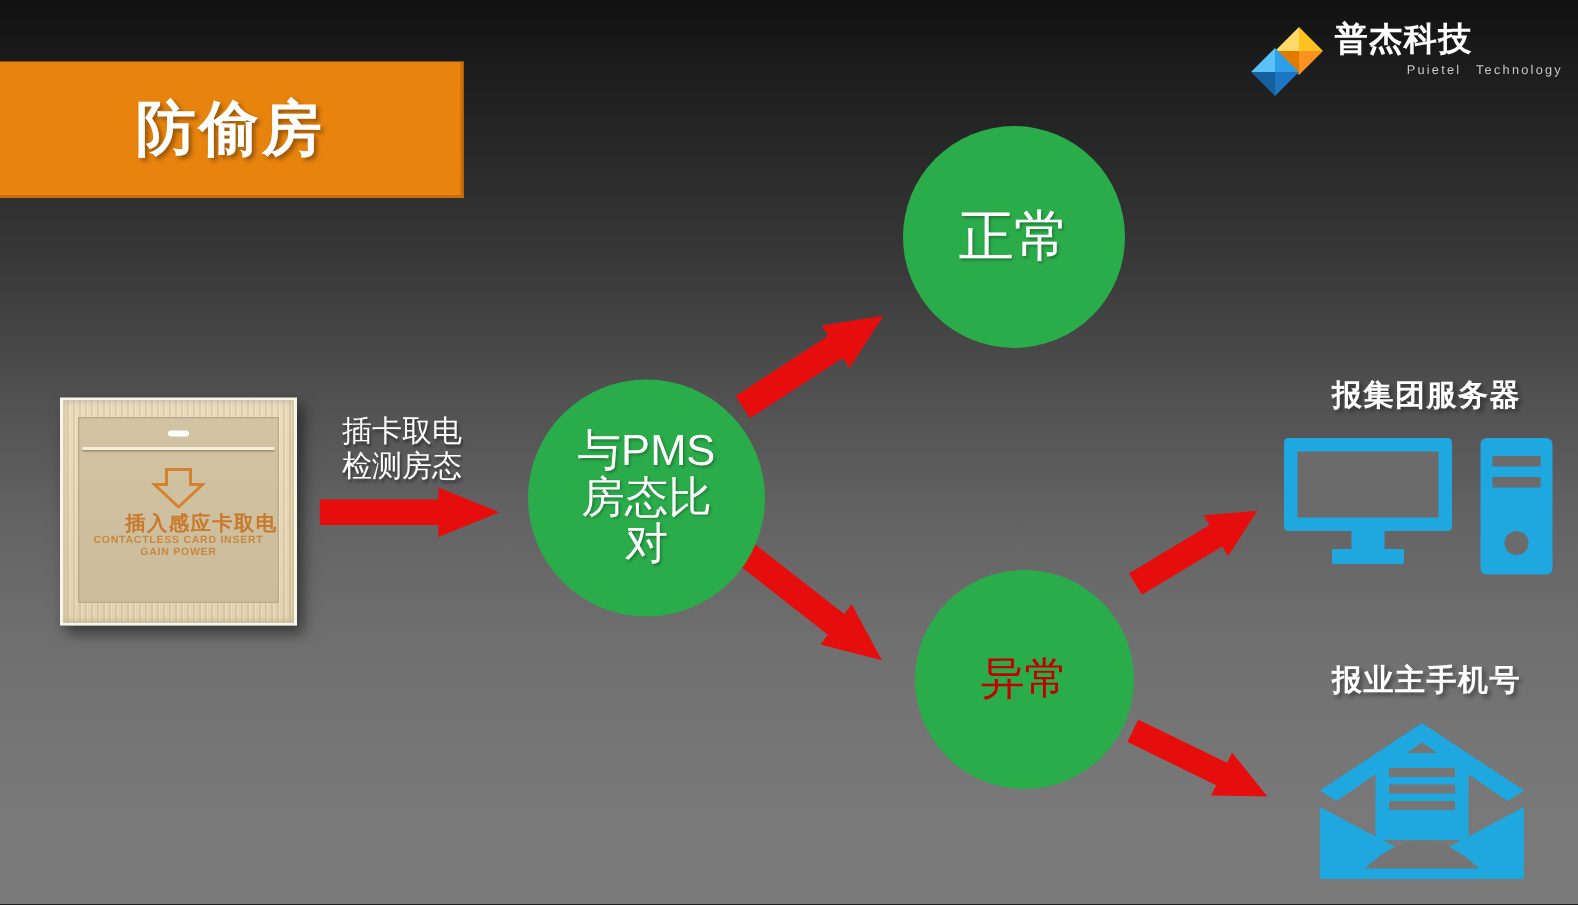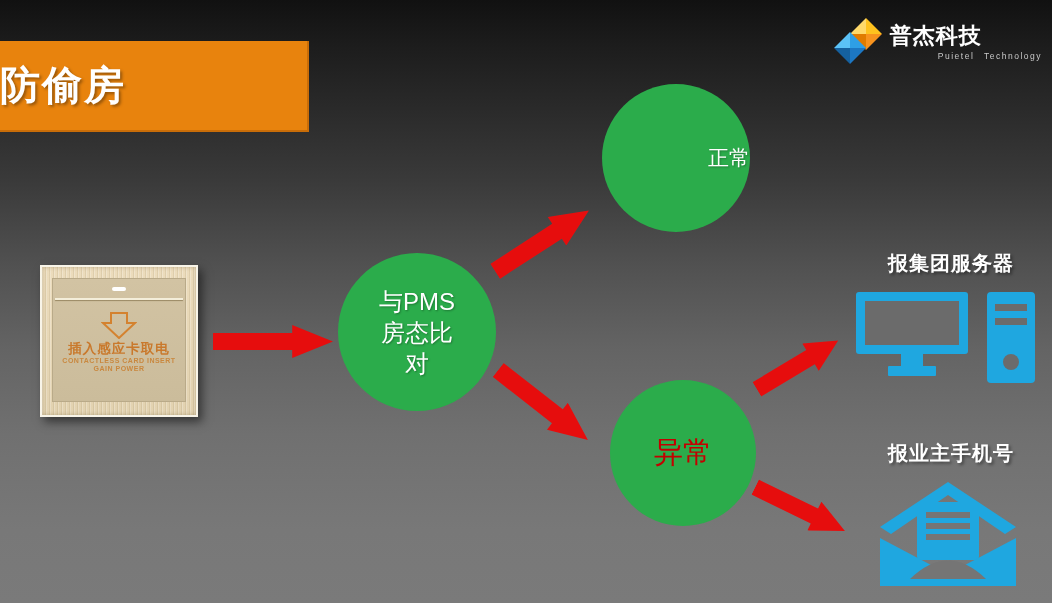--- a/index.html
+++ b/index.html
@@ -8,51 +8,51 @@
     width:1052px;height:603px;
     overflow:hidden;
     font-family:"Liberation Sans","DejaVu Sans",sans-serif;
     background:linear-gradient(180deg,#111111 0%,#1d1d1d 8%,#2a2a2a 18%,#3a3a3a 30%,#515151 44%,#646464 58%,#707070 72%,#787878 88%,#7a7a7a 100%);
   }
   
   .banner{
     position:absolute;left:0;top:41px;width:307px;height:89px;
     background:#E8830D;
     border-right:2px solid #c96d08;border-bottom:2px solid #c96d08;
-    display:flex;align-items:center;justify-content:flex-start;
+    display:flex;align-items:center;justify-content:center;
   }
   .banner h1{
     margin:0;color:#ffffff;font-size:40px;font-weight:bold;letter-spacing:2px;
     text-shadow:2px 2px 3px rgba(0,0,0,.35);
   }
   
   .logo{position:absolute;right:10px;top:14px;display:flex;align-items:flex-start;}
   .logo-icon{width:52px;height:56px;margin-right:6px;}
-  .logo-text{display:flex;flex-direction:column;margin-top:10px;justify-content:center;}
+  .logo-text{display:flex;flex-direction:column;justify-content:center;}
   .logo-cn{color:#fff;font-size:22px;font-weight:bold;letter-spacing:1px;line-height:24px;}
   .logo-en{color:#c9c9c9;font-size:8.5px;letter-spacing:1.5px;margin-top:3px;word-spacing:6px;padding-left:48px;}
   
   .device{
     position:absolute;left:40px;top:265px;width:158px;height:152px;
     background:
       repeating-linear-gradient(90deg,rgba(255,255,255,.22) 0 1px,rgba(255,255,255,0) 1px 3px,rgba(160,140,100,.18) 3px 4px),
       linear-gradient(180deg,#ecdcbc,#e2d2b0);
     border:2px solid #f8f4e8;
     box-shadow:4px 5px 9px rgba(0,0,0,.5), inset 0 0 4px rgba(120,100,60,.4);
     box-sizing:border-box;
   }
   .device-inner{
     position:absolute;left:10px;right:10px;top:11px;height:122px;
     background:linear-gradient(180deg,#d2c3a3,#cbbc9b);
     border:1px solid #b9aa89;
   }
   .device-dash{position:absolute;left:50%;top:8px;width:14px;height:4px;margin-left:-7px;background:#ffffff;border-radius:2px;}
   .device-slot{position:absolute;left:2px;right:2px;top:19px;height:2px;background:#f4eeda;box-shadow:0 1px 1px rgba(120,100,60,.6);}
   .device-arrow{position:absolute;left:50%;top:33px;width:36px;height:27px;margin-left:-18px;}
-  .device-cn{position:absolute;left:0;right:0;top:61px;text-align:center;color:#c9792c;font-size:13.5px;font-weight:bold;letter-spacing:1px;}
+  .device-cn{position:absolute;left:0;right:0;top:61px;text-align:right;color:#c9792c;font-size:13.5px;font-weight:bold;letter-spacing:1px;}
   .device-en{position:absolute;left:0;right:0;top:78px;text-align:center;color:#c9883f;font-size:7px;line-height:8px;letter-spacing:.5px;font-weight:bold;}
   
   .input-label{
     position:absolute;left:208px;top:277px;width:120px;text-align:center;
     color:#ffffff;font-size:20px;line-height:23px;text-shadow:1px 2px 2px rgba(0,0,0,.45);
   }
   .arrow{
     position:absolute;background:#E60D0D;
     clip-path:polygon(0 24%,66% 24%,66% 0,100% 50%,66% 100%,66% 76%,0 76%);
     filter:drop-shadow(2px 3px 2px rgba(0,0,0,.3));
@@ -60,22 +60,22 @@
   .a1{left:213px;top:325px;width:120px;height:33px;}
   .a2{left:486px;top:224px;width:112px;height:34px;transform:rotate(-33deg);}
   .a3{left:486px;top:388px;width:114px;height:34px;transform:rotate(38deg);}
   .a4{left:750px;top:349px;width:95px;height:32px;transform:rotate(-31deg);}
   .a5{left:750px;top:493px;width:100px;height:32px;transform:rotate(26deg);}
   .node{
     position:absolute;border-radius:50%;background:#2BAC4B;
     display:flex;align-items:center;justify-content:center;flex-direction:column;
     color:#ffffff;text-shadow:1px 1px 2px rgba(0,0,0,.3);
   }
-  .node-compare{left:338px;top:253px;width:158px;height:158px;font-size:24px;line-height:31px;text-align:left;}
-  .node-normal{left:602px;top:84px;width:148px;height:148px;font-size:21px;align-items:flex-end;}
+  .node-compare{left:352px;top:253px;width:158px;height:158px;font-size:29px;line-height:31px;text-align:left;}
+  .node-normal{left:602px;top:84px;width:148px;height:148px;font-size:37px;}
   .node-abnormal{left:610px;top:380px;width:146px;height:146px;font-size:29px;font-weight:normal;color:#C40000;text-shadow:none;}
   
   .right-label{
     position:absolute;left:850px;width:202px;text-align:center;
     color:#ffffff;font-size:20px;font-weight:bold;letter-spacing:1px;
     text-shadow:2px 2px 3px rgba(0,0,0,.4);white-space:nowrap;
   }
   .label-server{top:250px;}
   .label-phone{top:440px;}
   .icon-computer{position:absolute;left:856px;top:292px;width:182px;height:95px;}
@@ -115,20 +115,24 @@
         <polygon points="10,1 26,1 26,11 34,11 18,26 2,11 10,11" fill="none" stroke="#D4822F" stroke-width="2"></polygon>
       </svg>
       <div class="device-cn">插入感应卡取电</div>
       <div class="device-en">
         <div>CONTACTLESS CARD INSERT</div>
         <div>GAIN POWER</div>
       </div>
     </div>
   </div>
 
+  <div class="input-label">
+    <div>插卡取电</div>
+    <div>检测房态</div>
+  </div>
 
   <div class="arrow a1"></div>
   <div class="arrow a2"></div>
   <div class="arrow a3"></div>
   <div class="arrow a4"></div>
   <div class="arrow a5"></div>
 
   <div class="node node-compare">
     <div>与PMS</div>
     <div>房态比</div>

